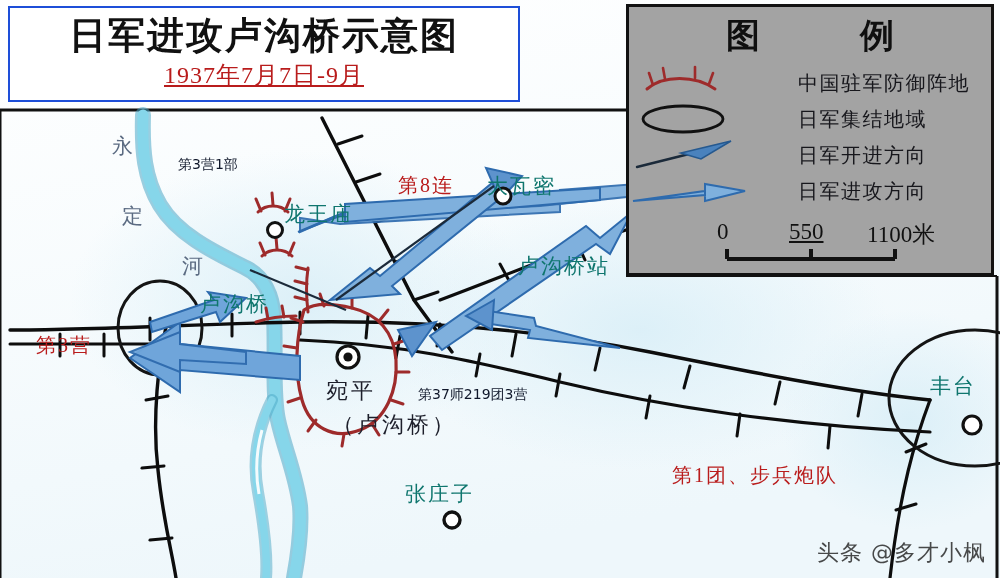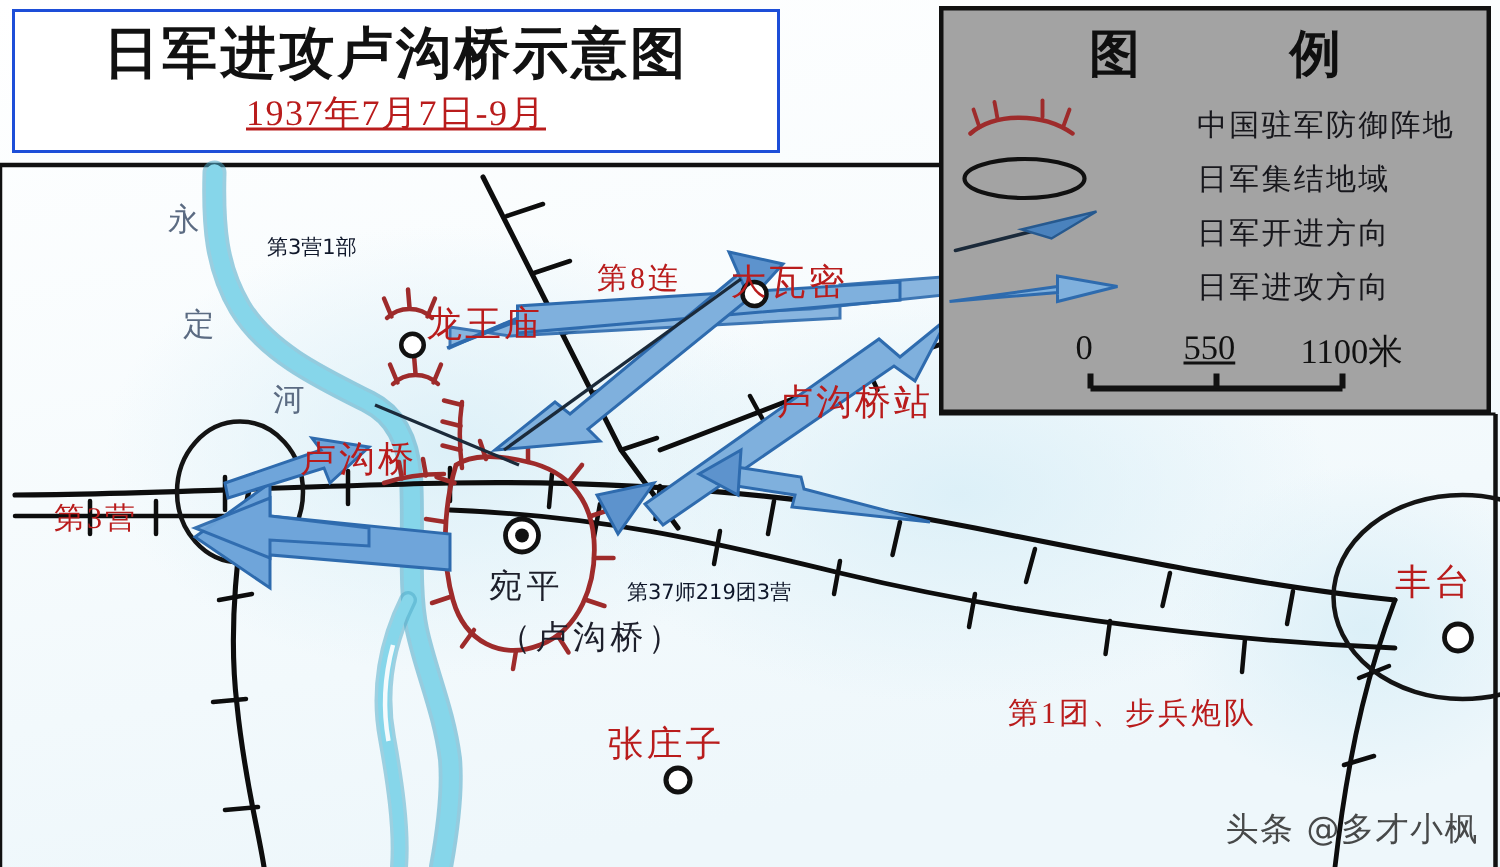--- a/index.html
+++ b/index.html
@@ -130,22 +130,22 @@
   .sn1 { left: 72px; text-decoration: underline; }
   .sn2 { left: 150px; }
   
   .lbl {
     position: absolute;
     white-space: nowrap;
     z-index: 20;
     font-family: "Liberation Serif", "DejaVu Serif", serif;
   }
   .lbl-place {
-    font-size: 24px;
-    color: #b91c1c;
+    font-size: 21px;
+    color: #0f766e;
     letter-spacing: 2px;
     text-align: center;
   }
   .lbl-unit-red {
     font-family: "DejaVu Sans", "Liberation Sans", sans-serif;
     font-size: 14px;
     font-weight: 400;
     color: #0f172a;
     letter-spacing: 0px;
   }

